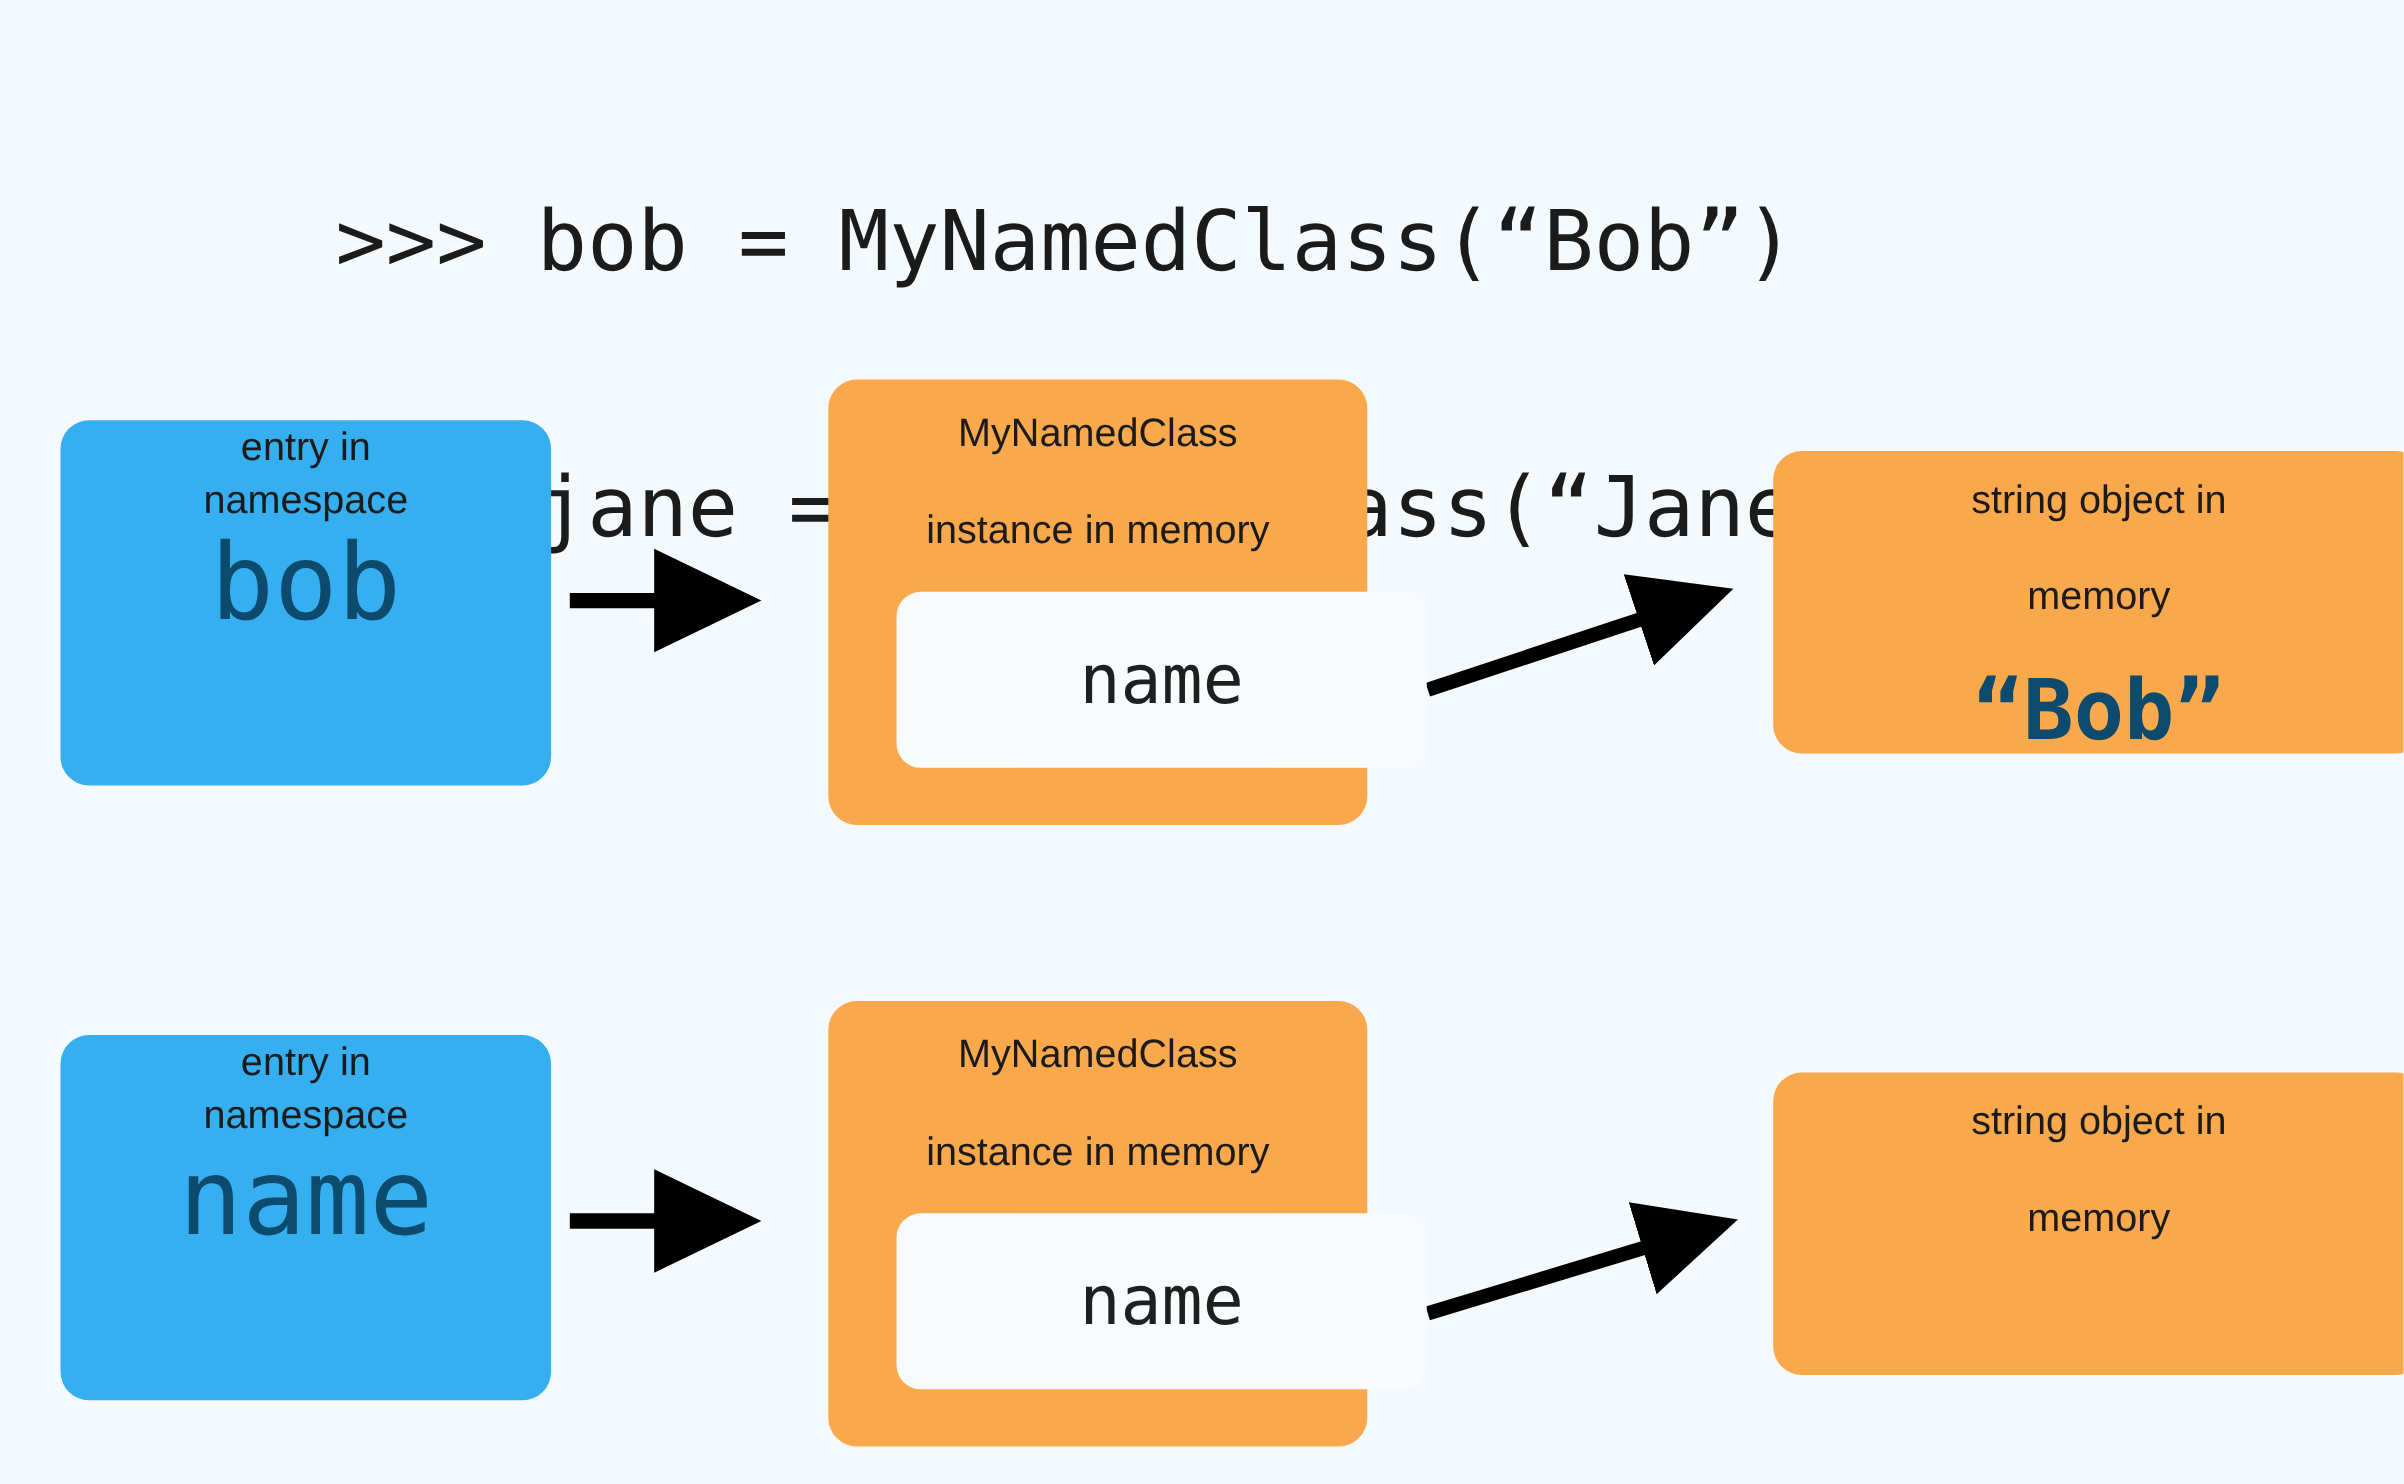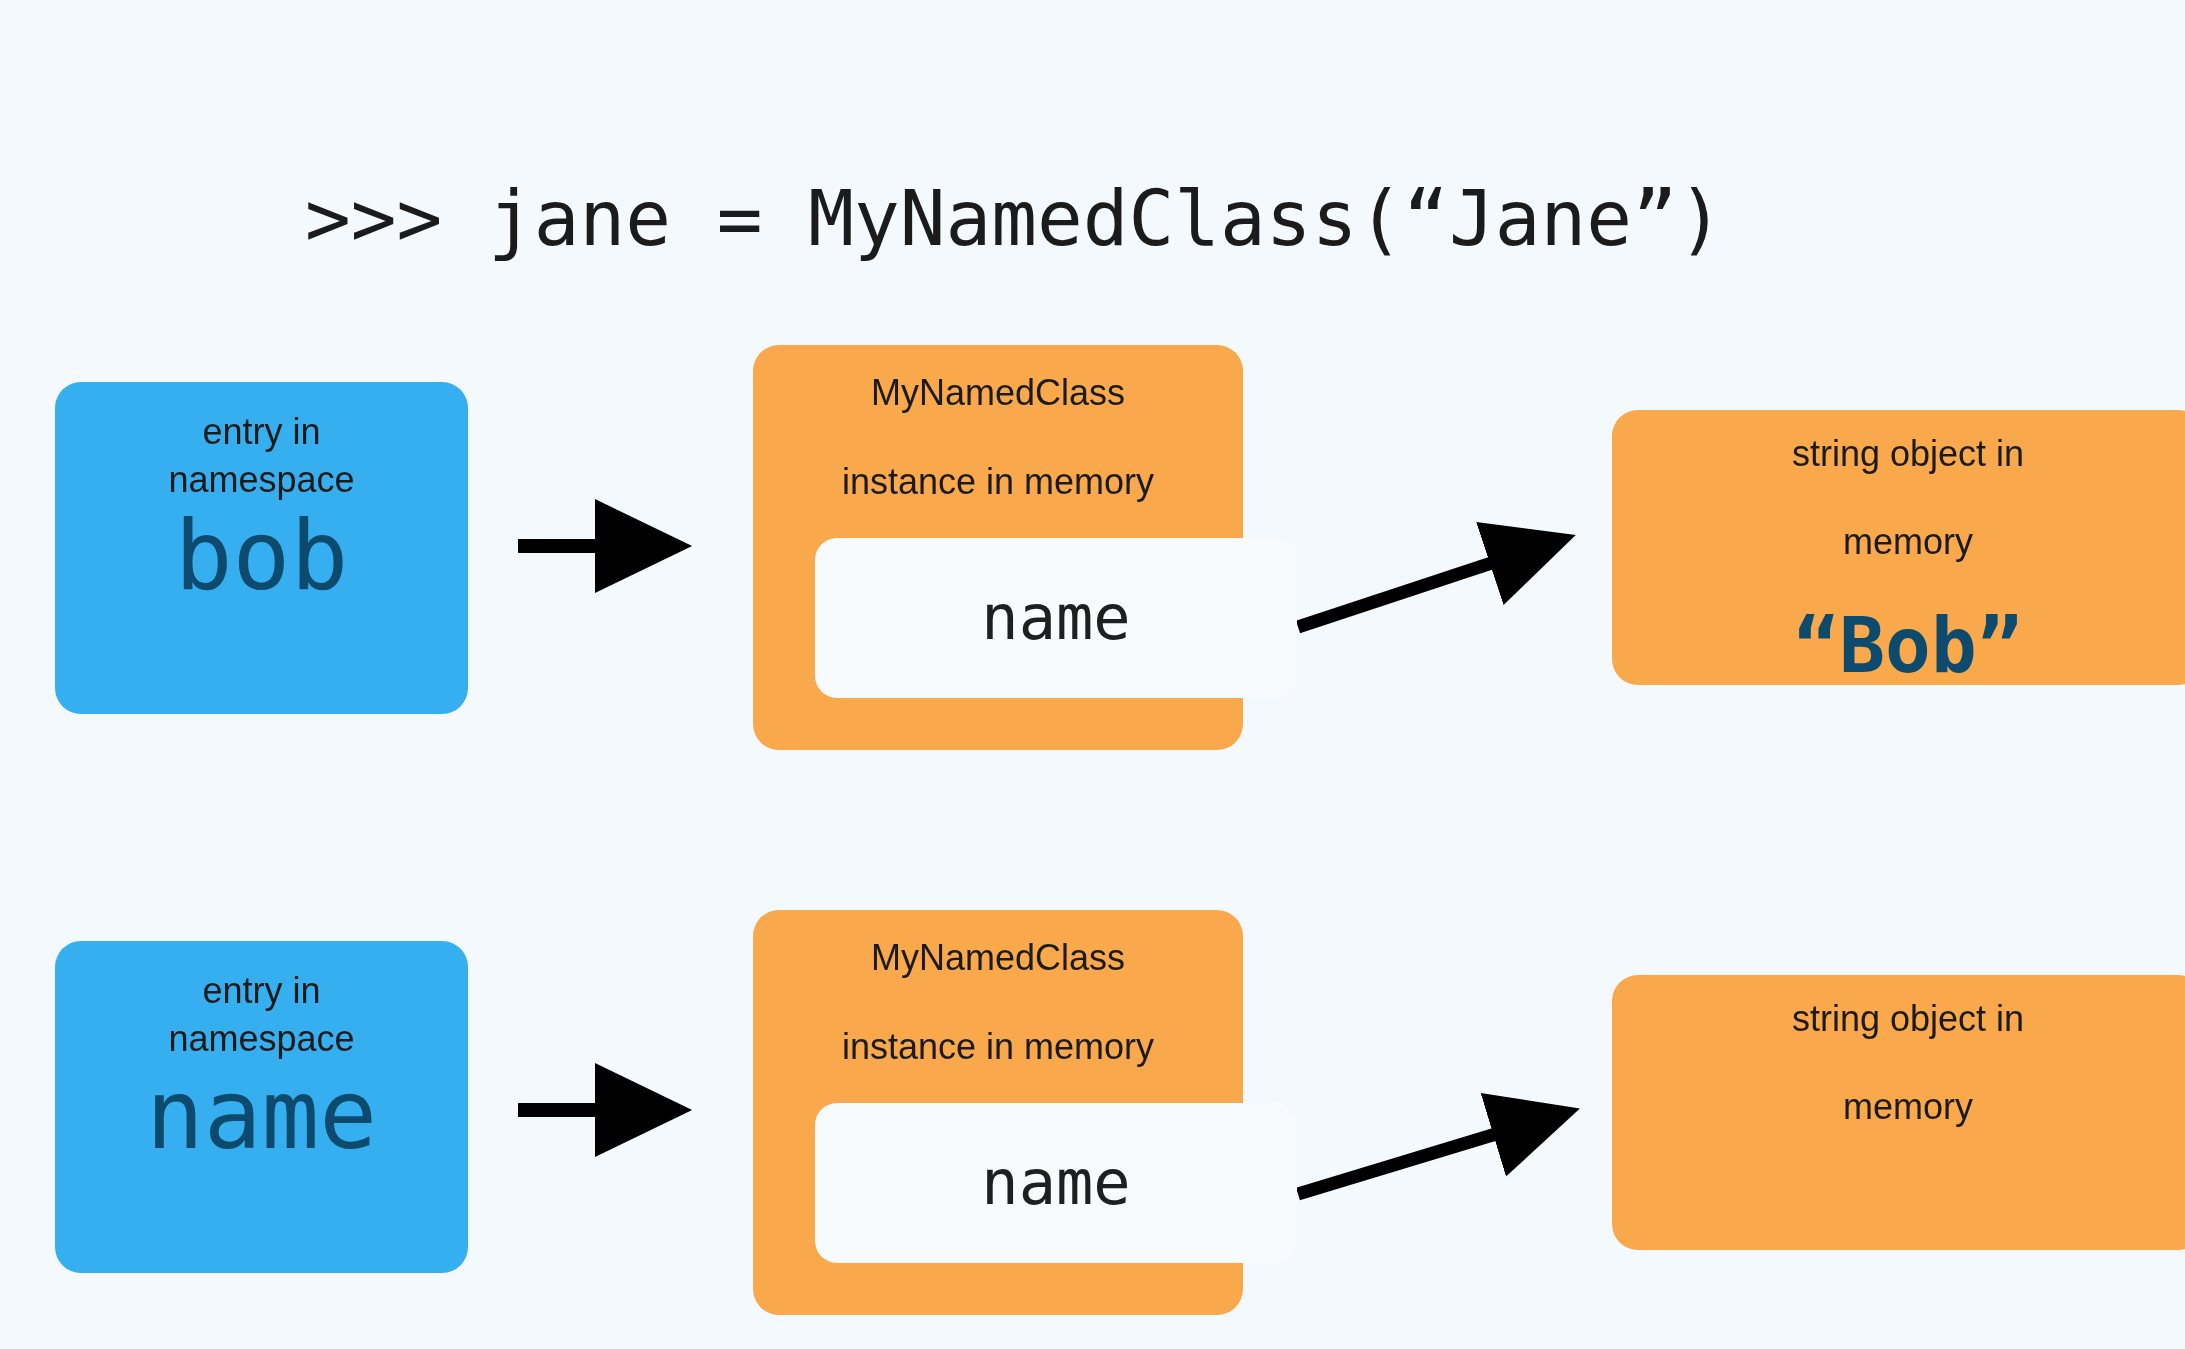--- a/index.html
+++ b/index.html
@@ -64,24 +64,23 @@
     line-height: 1.0;
     text-align: center;
     color: #0c4a6e;
   }
   .bigname-blue {
     font-size: 96px;
   }
 
   
   .ns-box {
-    width: 413px;
+    width: 446px;
     height: 332px;
     left: 55px;
-    padding-top: 26px;
   }
   .ns-box .caption { width: 100%; }
   .ns-box .bigname { margin-top: 4px; }
 
   
   .inst-box {
     width: 490px;
     height: 405px;
     left: 753px;
     padding-top: 24px;
@@ -135,20 +134,21 @@
     height: 1349px;
     pointer-events: none;
   }
 </style>
 </head>
 <body>
 
 <div id="stage">
 
   <div class="code-block">
+    <span class="code-line">&gt;&gt;&gt; bob = MyNamedClass(“Bob”)</span>
     <span class="code-line">&gt;&gt;&gt; jane = MyNamedClass(“Jane”)</span>
   </div>
 
   <svg class="arrow-layer" viewBox="0 0 2185 1349" width="2185" height="1349" xmlns="http://www.w3.org/2000/svg">
     <defs>
       <marker id="head" viewBox="0 0 12 12" refX="9.2" refY="6" markerWidth="7.2" markerHeight="7.2" orient="auto-start-reverse">
         <path d="M 0 0.4 L 11.6 6 L 0 11.6 z" fill="#000000"></path>
       </marker>
     </defs>
 

